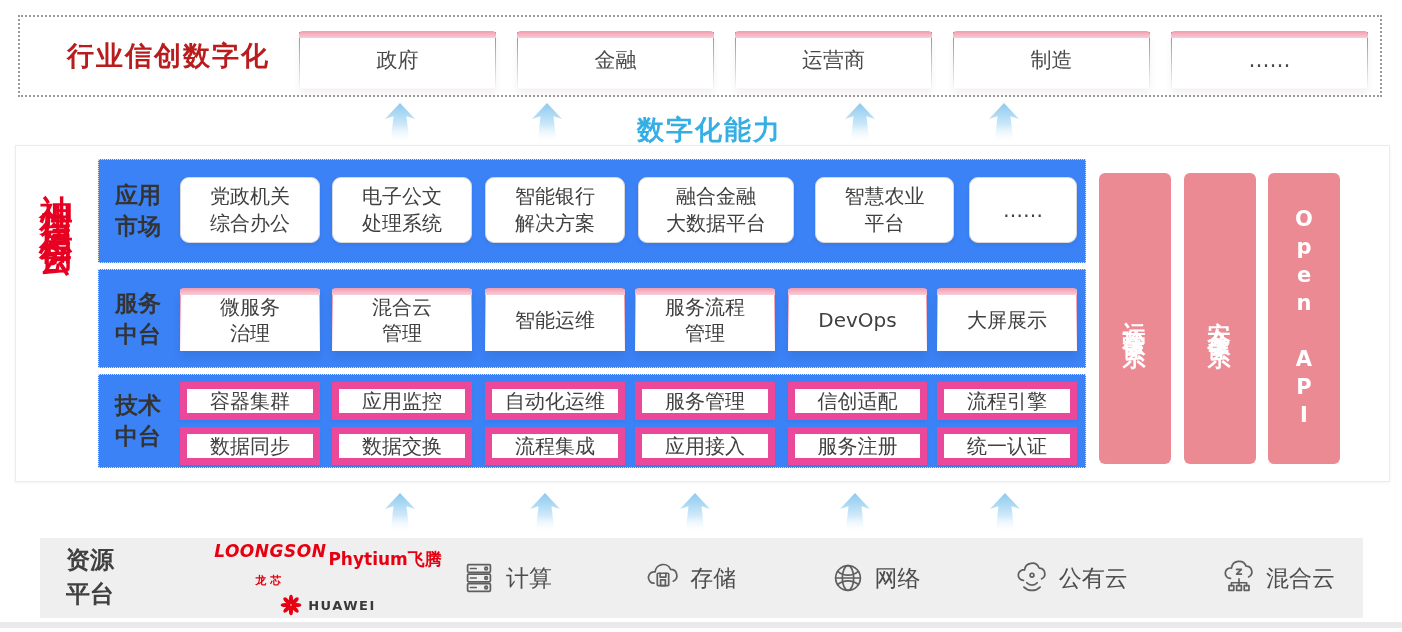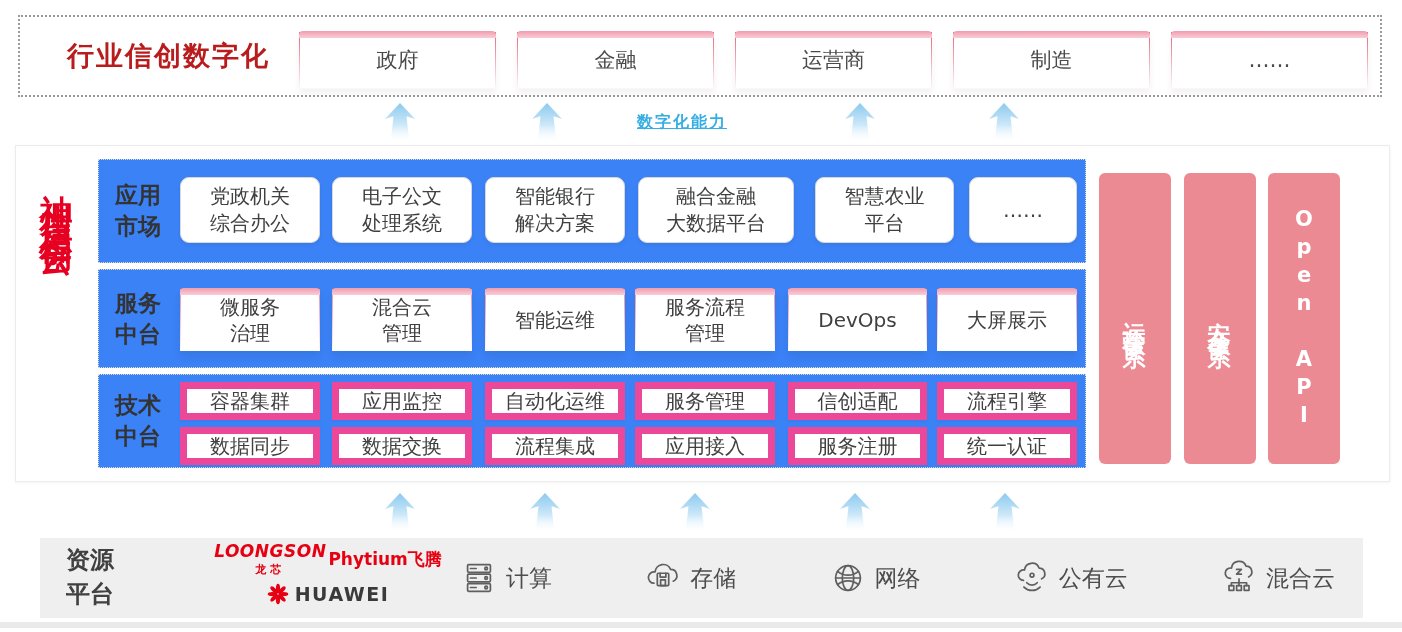--- a/index.html
+++ b/index.html
@@ -21,21 +21,21 @@
     border-image:linear-gradient(to bottom,rgba(224,80,106,.9),rgba(224,80,106,.04)) 1;
     box-shadow:0 5px 7px rgba(0,0,0,.05);
   }
   .ind-box::before{
     content:"";position:absolute;top:-1px;left:-1px;right:-1px;height:7px;
     background:linear-gradient(to bottom,#f09cae,#f9cdd7);
     border-radius:4px 4px 0 0;
   }
 
   
-  .cap-label{left:637px;top:112px;font-size:16px;font-weight:bold;color:#35aee3;letter-spacing:2px;text-decoration:underline;}
+  .cap-label{left:637px;top:112px;font-size:27px;font-weight:bold;color:#35aee3;letter-spacing:2px;}
   .up-arrow{width:34px;height:40px;display:block;}
 
   
   .main-sec{left:15px;top:145px;width:1375px;height:337px;background:#fff;border:1px solid #ececec;box-sizing:border-box;box-shadow:0 1px 3px rgba(0,0,0,.05);}
   .v-title{
     left:24px;top:22px;writing-mode:vertical-rl;text-orientation:upright;
     font-size:33px;font-weight:bold;color:#e60021;letter-spacing:9px;line-height:1;
   }
   .panel{left:82px;width:988px;background:#3b82f6;border:1px dotted #dcdcdc;box-sizing:border-box;}
   .panel-app{top:13px;height:104px;}
@@ -70,24 +70,24 @@
     color:#fff;font-size:23px;font-weight:bold;letter-spacing:8px;
   }
   .pillar-openapi{font-size:21px;letter-spacing:4px;}
 
   
   .res-band{left:40px;top:538px;width:1323px;height:80px;background:#efefef;}
   .res-label{left:26px;top:50%;transform:translateY(-50%);font-size:24px;font-weight:bold;color:#404040;white-space:pre-line;line-height:1.4;}
   .brands{left:158px;top:5px;width:260px;text-align:center;}
   .brand-row1{display:flex;justify-content:center;align-items:flex-start;gap:2px;}
   .loongson{color:#e60012;font-style:italic;font-weight:bold;font-size:17px;line-height:1;letter-spacing:.5px;}
-  .loongson .sub{display:block;font-size:11px;font-style:normal;letter-spacing:4px;margin-top:4px;}
+  .loongson .sub{display:block;font-size:11px;font-style:normal;letter-spacing:4px;margin-top:15px;}
   .phytium{color:#e60012;font-weight:bold;font-size:17px;margin-top:5px;white-space:nowrap;}
   .huawei{display:flex;align-items:center;justify-content:center;gap:6px;margin-top:8px;}
-  .huawei-text{color:#3a3a3a;font-weight:bold;font-size:19px;letter-spacing:1.5px;}
+  .huawei-text{color:#3a3a3a;font-weight:bold;font-size:13px;letter-spacing:1.5px;}
   .res-items{left:410px;right:18px;top:0;bottom:0;display:flex;align-items:center;justify-content:space-between;padding:0 10px;}
   .res-item{display:flex;align-items:center;gap:8px;font-size:23px;color:#4d4d4d;}
   .res-icon{width:38px;height:38px;color:#5f5f5f;}
 
   .bottom-line{left:0;top:622px;width:1402px;height:6px;background:#eaeaea;}
 </style>
 </head>
 <body>
 
 <svg width="0" height="0" style="position:absolute">

